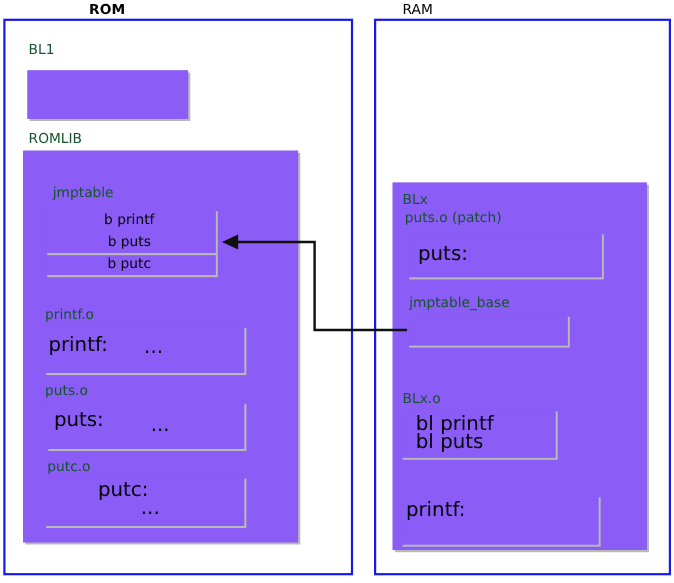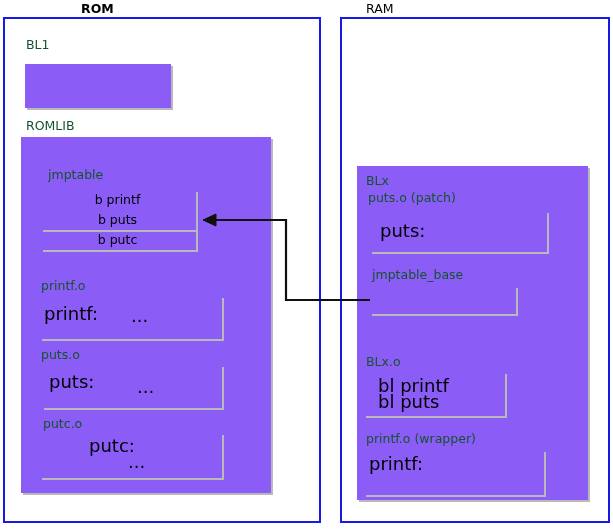--- a/index.html
+++ b/index.html
@@ -88,21 +88,20 @@
   <div class="box thin shadowed" style="left:370px;top:286px;width:146px;height:28px;">
     <span class="txt" style="left:6px;top:6px;"></span>
   </div>
 
   <div class="lbl" style="left:366px;top:355px;">BLx.o</div>
   <div class="box thin shadowed" style="left:364px;top:372px;width:141px;height:44px;">
     <span class="txt" style="left:13px;top:6px;">bl printf</span>
     <span class="txt" style="left:13px;top:22px;">bl puts</span>
   </div>
 
-  <div class="lbl" style="left:366px;top:432px;">printf.o (wrapper)</div>
   <div class="box thin shadowed" style="left:364px;top:450px;width:180px;height:45px;">
     <span class="txt" style="left:4px;top:6px;">printf:</span>
   </div>
 
   <svg class="connector" viewBox="0 0 613 530" xmlns="http://www.w3.org/2000/svg">
     <polyline points="370,300 286,300 286,220 211,220" fill="none" stroke="#101010" stroke-width="2.2"></polyline>
     <polygon points="203,220 216,214 216,226" fill="#101010" stroke="#101010" stroke-width="1"></polygon>
   </svg>
 
 </div>

